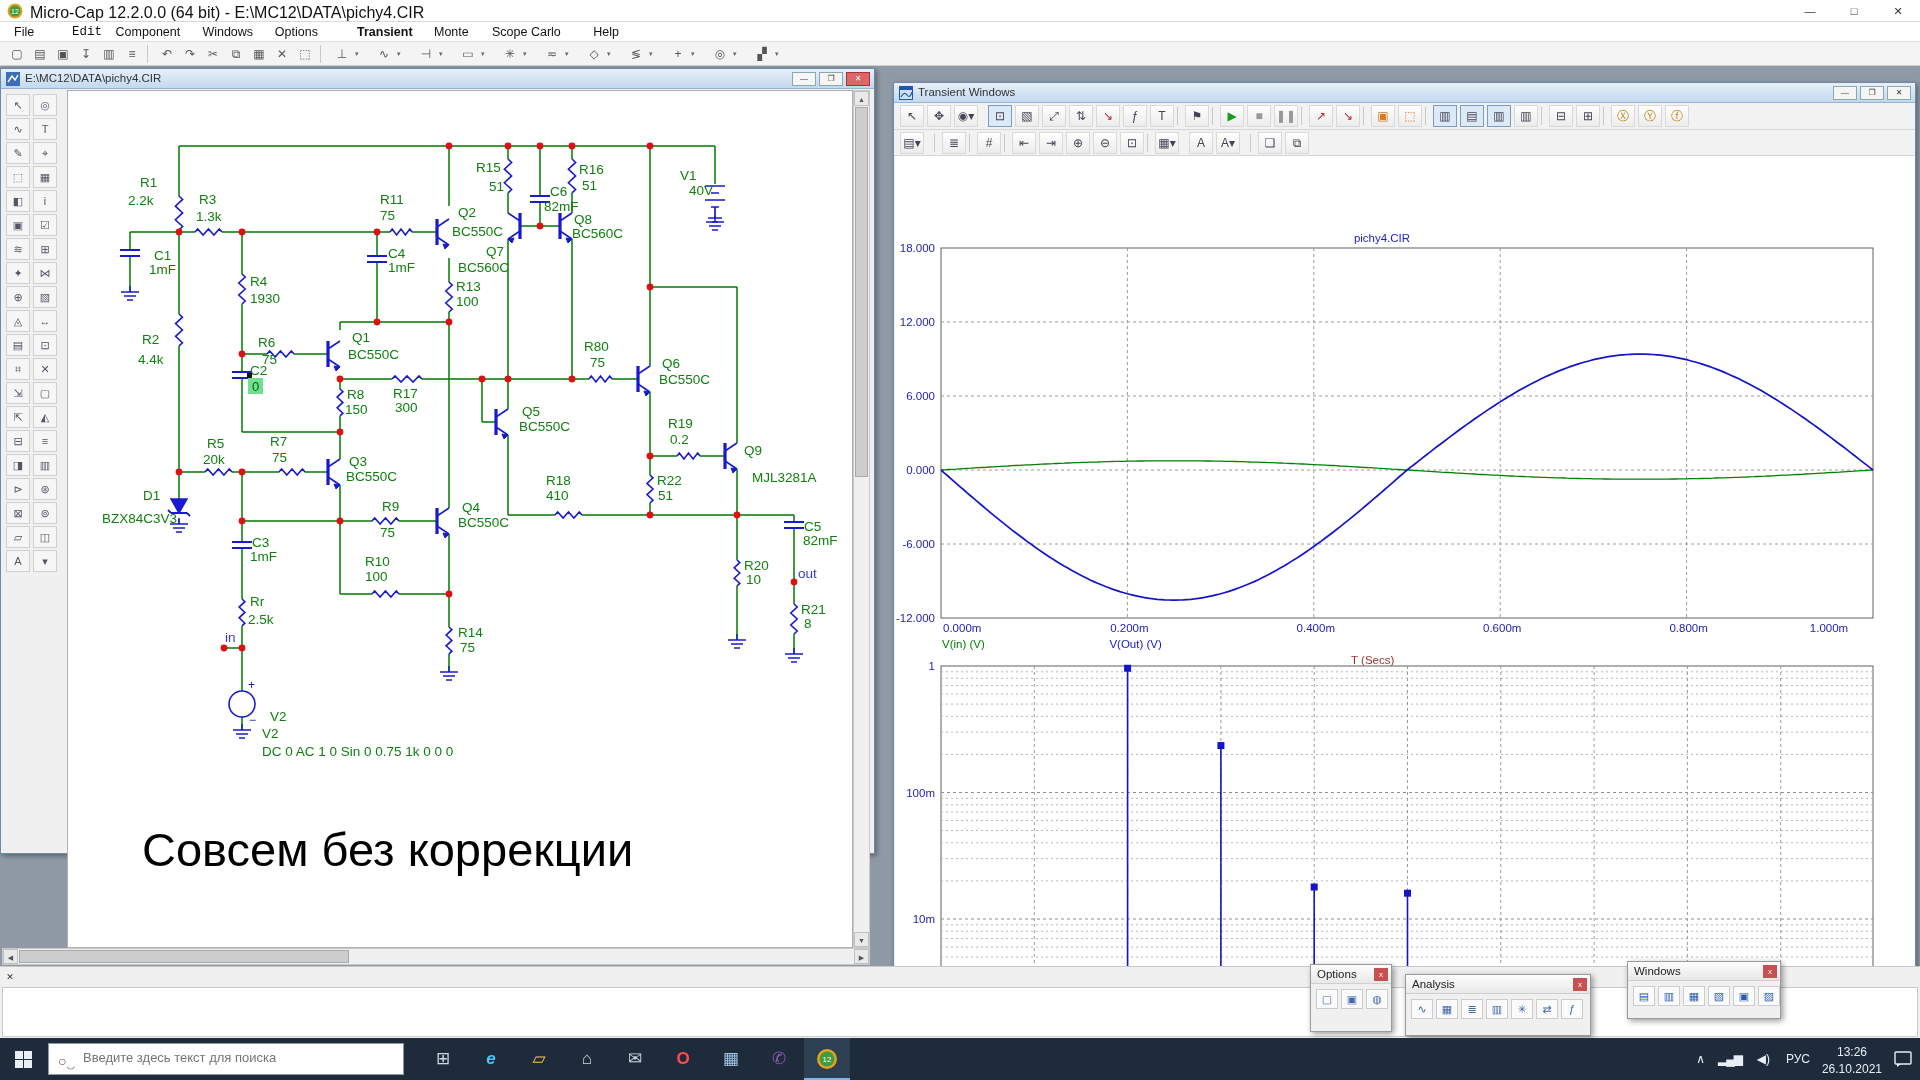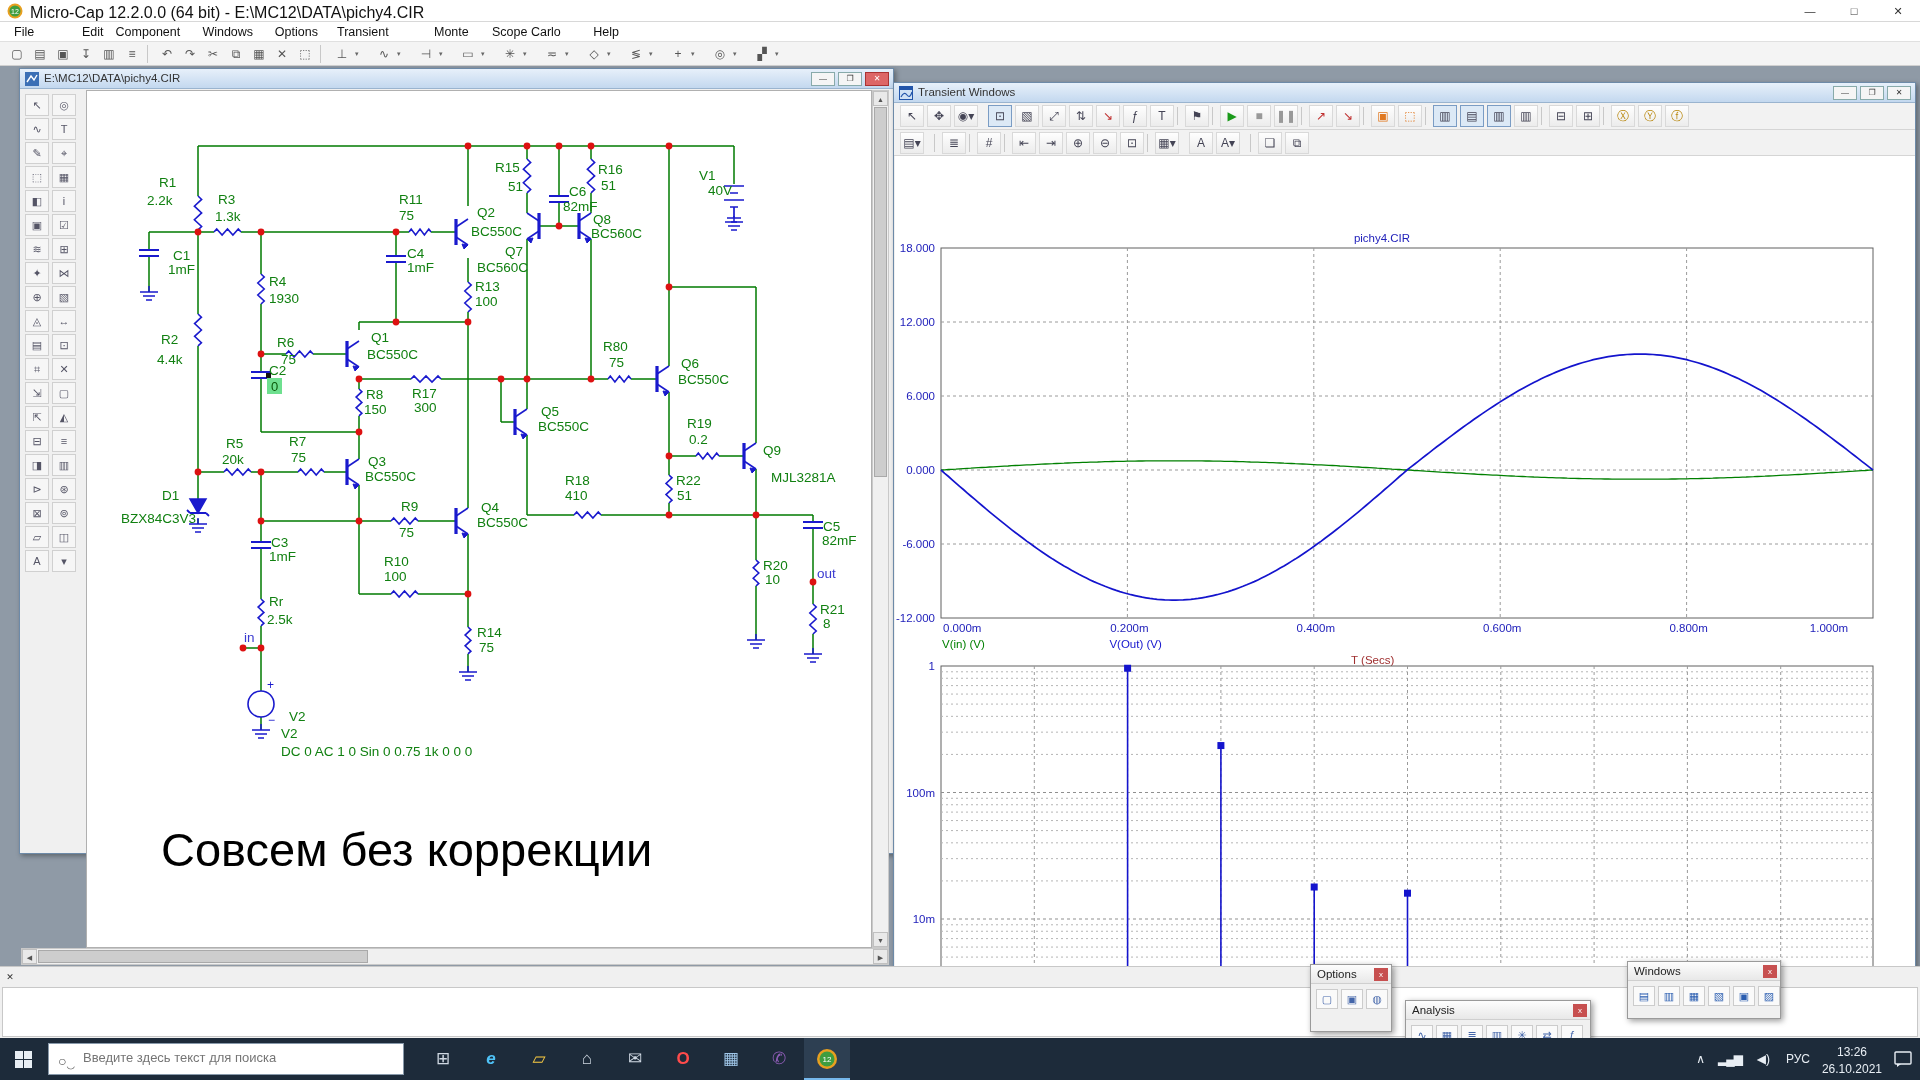--- a/index.html
+++ b/index.html
@@ -69,25 +69,25 @@
       <text x="8" y="11" font-size="7" fill="#fff" text-anchor="middle" font-family="Liberation Sans">12</text>
     </svg>
     <div class="abs" id="app-title">Micro-Cap 12.2.0.0 (64 bit) - E:\MC12\DATA\pichy4.CIR</div>
     <div class="abs winctl" style="right:88px">—</div>
     <div class="abs winctl" style="right:44px">□</div>
     <div class="abs winctl" style="right:0">✕</div>
   </div>
 
   <div class="abs" id="menubar">
       <div class="menu-item" style="left: 10px;">File</div>
-      <div class="menu-item" style="left: 78px;">Edit</div>
+      <div class="menu-item" style="left: 68px; font-family: Liberation Mono, monospace;">Edit</div>
       <div class="menu-item" style="left: 111.6px;">Component</div>
       <div class="menu-item" style="left: 198.4px;">Windows</div>
       <div class="menu-item" style="left: 270.8px;">Options</div>
-      <div class="menu-item" style="left: 333px;">Transient</div>
+      <div class="menu-item" style="left: 353px; font-weight: bold;">Transient</div>
       <div class="menu-item" style="left: 430px;">Monte</div>
       <div class="menu-item" style="left: 488px;">Scope Carlo</div>
       <div class="menu-item" style="left: 589.2px;">Help</div>
     </div>
 
   <div class="abs" id="toolbar-main">
       <div class="tbtn" style="left: 6px;">▢</div>
       <div class="tbtn" style="left: 29px;">▤</div>
       <div class="tbtn" style="left: 52px;">▣</div>
       <div class="tbtn" style="left: 75px;">↧</div>
@@ -121,21 +121,21 @@
       <div class="tbtn" style="left: 667px;">+</div>
       <div class="dd" style="left: 691px; top: 8px;">▾</div>
       <div class="tbtn" style="left: 709px;">◎</div>
       <div class="dd" style="left: 733px; top: 8px;">▾</div>
       <div class="tbtn" style="left: 751px;">▞</div>
       <div class="dd" style="left: 775px; top: 8px;">▾</div>
     </div>
 
   <div class="abs" id="mdi" style="left:0;top:66px;width:1920px;height:972px">
 
-    <div class="win" style="left:19px;top:2px;width:875px;height:786px">
+    <div class="win" style="left:0;top:2px;width:875px;height:786px">
       <div class="ctitle">
         <svg class="cicon" width="14" height="14">
           <rect x="0" y="0" width="14" height="14" fill="#3b6fb5"></rect>
             <path d="M2 10 L6 4 L9 8 L12 3" stroke="#fff" stroke-width="1.4" fill="none"></path>
         </svg>
         <div class="txt">E:\MC12\DATA\pichy4.CIR</div>
         <div class="cbtn" style="right:58px">—</div>
         <div class="cbtn" style="right:31px">❐</div>
         <div class="cbtn close" style="right:4px">✕</div>
       </div>
@@ -651,21 +651,21 @@
 
     <div class="panel" id="p-options" style="left:1310px;top:898px;width:82px;height:68px">
       <div class="ptitle">
         <div class="txt">Options</div>
         <div class="pclose">x</div>
       </div>
     <div class="picon" style="left: 5px;">▢</div>
         <div class="picon" style="left: 30px;">▣</div>
         <div class="picon" style="left: 55px;">◍</div>
       </div>
-    <div class="panel" id="p-analysis" style="left:1405px;top:934px;width:186px;height:62px">
+    <div class="panel" id="p-analysis" style="left:1405px;top:908px;width:186px;height:62px">
       <div class="ptitle">
         <div class="txt">Analysis</div>
         <div class="pclose">x</div>
       </div>
     <div class="picon" style="left: 5px;">∿</div>
         <div class="picon" style="left: 30px;">▦</div>
         <div class="picon" style="left: 55px;">≣</div>
         <div class="picon" style="left: 80px;">▥</div>
         <div class="picon" style="left: 105px;">✳</div>
         <div class="picon" style="left: 130px;">⇄</div>

